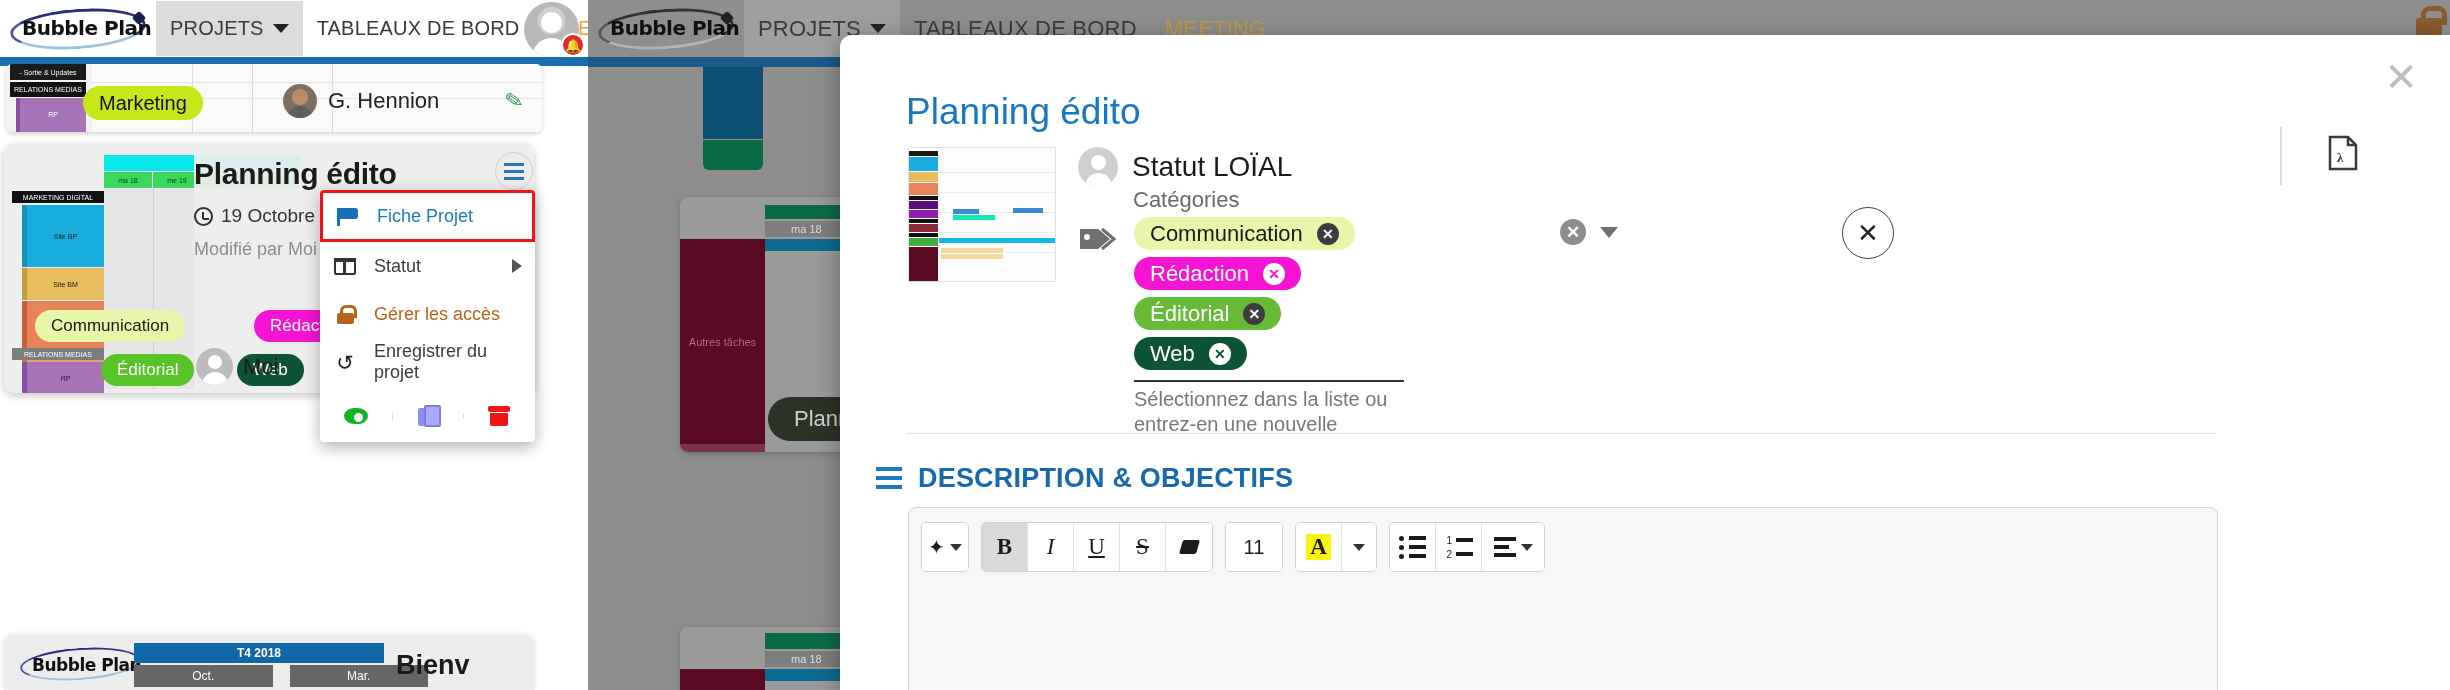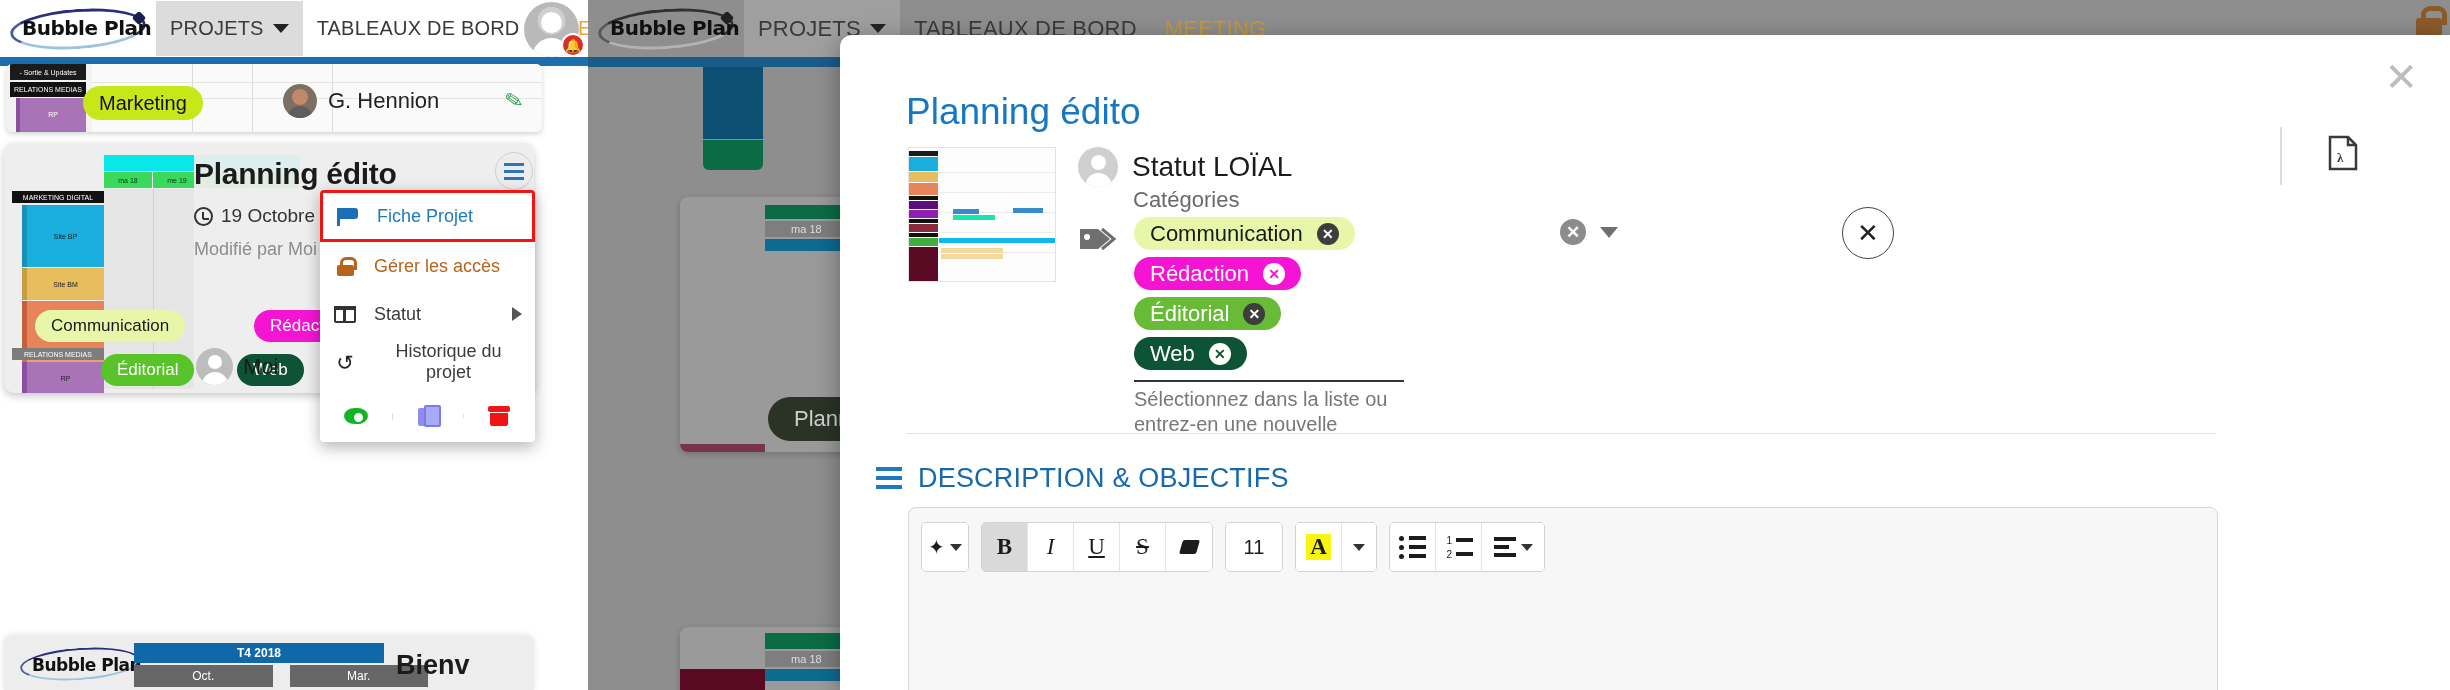--- a/index.html
+++ b/index.html
@@ -119,21 +119,21 @@
   .burger-btn {
     position: absolute; left: 495px; top: 152px; width: 38px; height: 38px; border-radius: 50%;
     background: #ededed; border: 1px solid #cfcfcf; display: flex; flex-direction: column;
     align-items: center; justify-content: center; gap: 4px;
   }
   .burger-btn i { display: block; width: 20px; height: 3px; background: #2a76b8; }
 
   
   .menu {
     position: absolute; left: 320px; top: 190px; width: 215px; height: 252px;
-    background: #fff; border-radius: 4px; box-shadow: 0 5px 16px rgba(0,0,0,.3); overflow: hidden; text-align: center;
+    background: #fff; border-radius: 4px; box-shadow: 0 5px 16px rgba(0,0,0,.3); overflow: hidden;
   }
   .menu-item { position: relative; height: 48px; display: flex; align-items: center; gap: 16px; padding: 0 12px; font-size: 18px; color: #3b3b3b; }
   .menu-item.highlight { border: 3px solid #f01414; height: 52px; color: #1b7bbd; }
   .menu-item .mi-icon { width: 26px; display: flex; align-items: center; justify-content: center; flex: none; }
   .flag-ic { width: 22px; height: 16px; position: relative; }
   .flag-ic::before { content:""; position:absolute; left:0; top:0; width:3px; height:18px; background:#1b6fb5; }
   .flag-ic::after { content:""; position:absolute; left:2px; top:0; width:19px; height:11px; background:#1b6fb5; border-radius: 0 3px 3px 0; }
   .statut-ic { width: 22px; height: 17px; border: 2.5px solid #333; border-radius: 2px; position: relative; }
   .statut-ic::before { content:""; position:absolute; left:7px; top:0; width:2.5px; height:13px; background:#333; }
   .statut-ic::after { content:""; position:absolute; left:-2px; top:-2px; right:-2px; height:4px; background:#333; }
@@ -245,21 +245,21 @@
   }
   .btn-cancel {
     position: absolute; left: 1002px; top: 172px; width: 52px; height: 52px; border-radius: 50%;
     border: 1.5px solid #444; background: #fff; color: #222; font-size: 26px;
     display: flex; align-items: center; justify-content: center;
   }
 
   .sec-divider { position: absolute; left: 66px; top: 398px; width: 1310px; height: 1px; background: #e0e0e0; }
   .sec-hamburger { position: absolute; left: 36px; top: 432px; display: flex; flex-direction: column; gap: 5px; }
   .sec-hamburger i { display: block; width: 26px; height: 4px; background: #1c7ac0; }
-  .sec-title { position: absolute; left: 78px; top: 428px; font-size: 27px; color: #1769ab; font-weight: normal; letter-spacing: 0.2px; }
+  .sec-title { position: absolute; left: 78px; top: 428px; font-size: 27px; color: #1769ab; font-weight: bold; letter-spacing: 0.2px; }
 
   .editor-box { position: absolute; left: 68px; top: 472px; width: 1310px; height: 218px; background: #f7f7f7; border: 1px solid #d6d6d6; border-radius: 8px 8px 0 0; }
   .toolbar { position: absolute; left: 12px; top: 14px; display: flex; gap: 12px; align-items: center; }
   .tb-group { display: flex; background: #fff; border: 1px solid #d2d2d2; border-radius: 5px; overflow: hidden; }
   .tb-btn {
     min-width: 46px; height: 48px; display: flex; align-items: center; justify-content: center;
     font-size: 23px; color: #1c1c1c; border-right: 1px solid #e3e3e3; background: #fff;
     font-family: "Liberation Serif", serif;
   }
   .tb-btn:last-child { border-right: none; }
@@ -396,38 +396,38 @@
         <i></i>
       </div>
 
     <div class="menu">
       <div class="menu-item highlight">
         <span class="mi-icon">
             <span class="flag-ic"></span>
           </span>
         <span>Fiche Projet</span>
       </div>
-      <div class="menu-item" style="color:#b8631a;">
-        <span class="mi-icon">
-            <span class="lock-ic"></span>
-          </span>
-        <span>Gérer les accès</span>
-      </div>
       <div class="menu-item">
         <span class="mi-icon">
             <span class="statut-ic"></span>
           </span>
         <span>Statut</span>
         <span class="arrow-right"></span>
       </div>
+      <div class="menu-item" style="color:#b8631a;">
+        <span class="mi-icon">
+            <span class="lock-ic"></span>
+          </span>
+        <span>Gérer les accès</span>
+      </div>
       <div class="menu-item">
         <span class="mi-icon">
             <span class="hist-ic">↺</span>
           </span>
-        <span>Historique du projet</span>
+        <span>Enregistrer du projet</span>
       </div>
       <div class="menu-footer">
         <div class="mf-cell">
             <span class="eye-ic"></span>
           </div>
         <div class="mf-cell">
             <span class="copy-ic"></span>
           </div>
         <div class="mf-cell">
             <span class="trash-ic"></span>
@@ -478,20 +478,23 @@
 
       <div class="bg-card" style="left:52px; top:130px; width:420px; height:255px;">
         <div class="bg-green" style="left:85px; top:8px; width:335px; height:14px;"></div>
         <div class="bg-days" style="left:85px; top:24px; width:335px; height:16px;">
           <div class="bg-day">ma 18</div>
           <div class="bg-day">me 19</div>
           <div class="bg-day">je 20</div>
           <div class="bg-day">ve 21</div>
         </div>
         <div class="bg-teal-bar" style="left:85px; top:42px; width:335px; height:12px;"></div>
+        <div class="bg-maroon" style="left:0; top:42px; width:85px; height:205px;">
+          <span>Autres tâches</span>
+        </div>
         <div class="bg-maroon-lt" style="left:0; top:247px; width:85px; height:10px;"></div>
       </div>
 
       <div class="bg-pill" style="left:140px; top:330px; height:44px;">
         <span>Planning personne</span>
       </div>
 
       <div class="bg-card" style="left:52px; top:560px; width:420px; height:130px;">
         <div class="bg-green" style="left:85px; top:6px; width:335px; height:16px;"></div>
         <div class="bg-quarter" style="left:85px; top:8px; width:335px;">S 42 2022</div>

